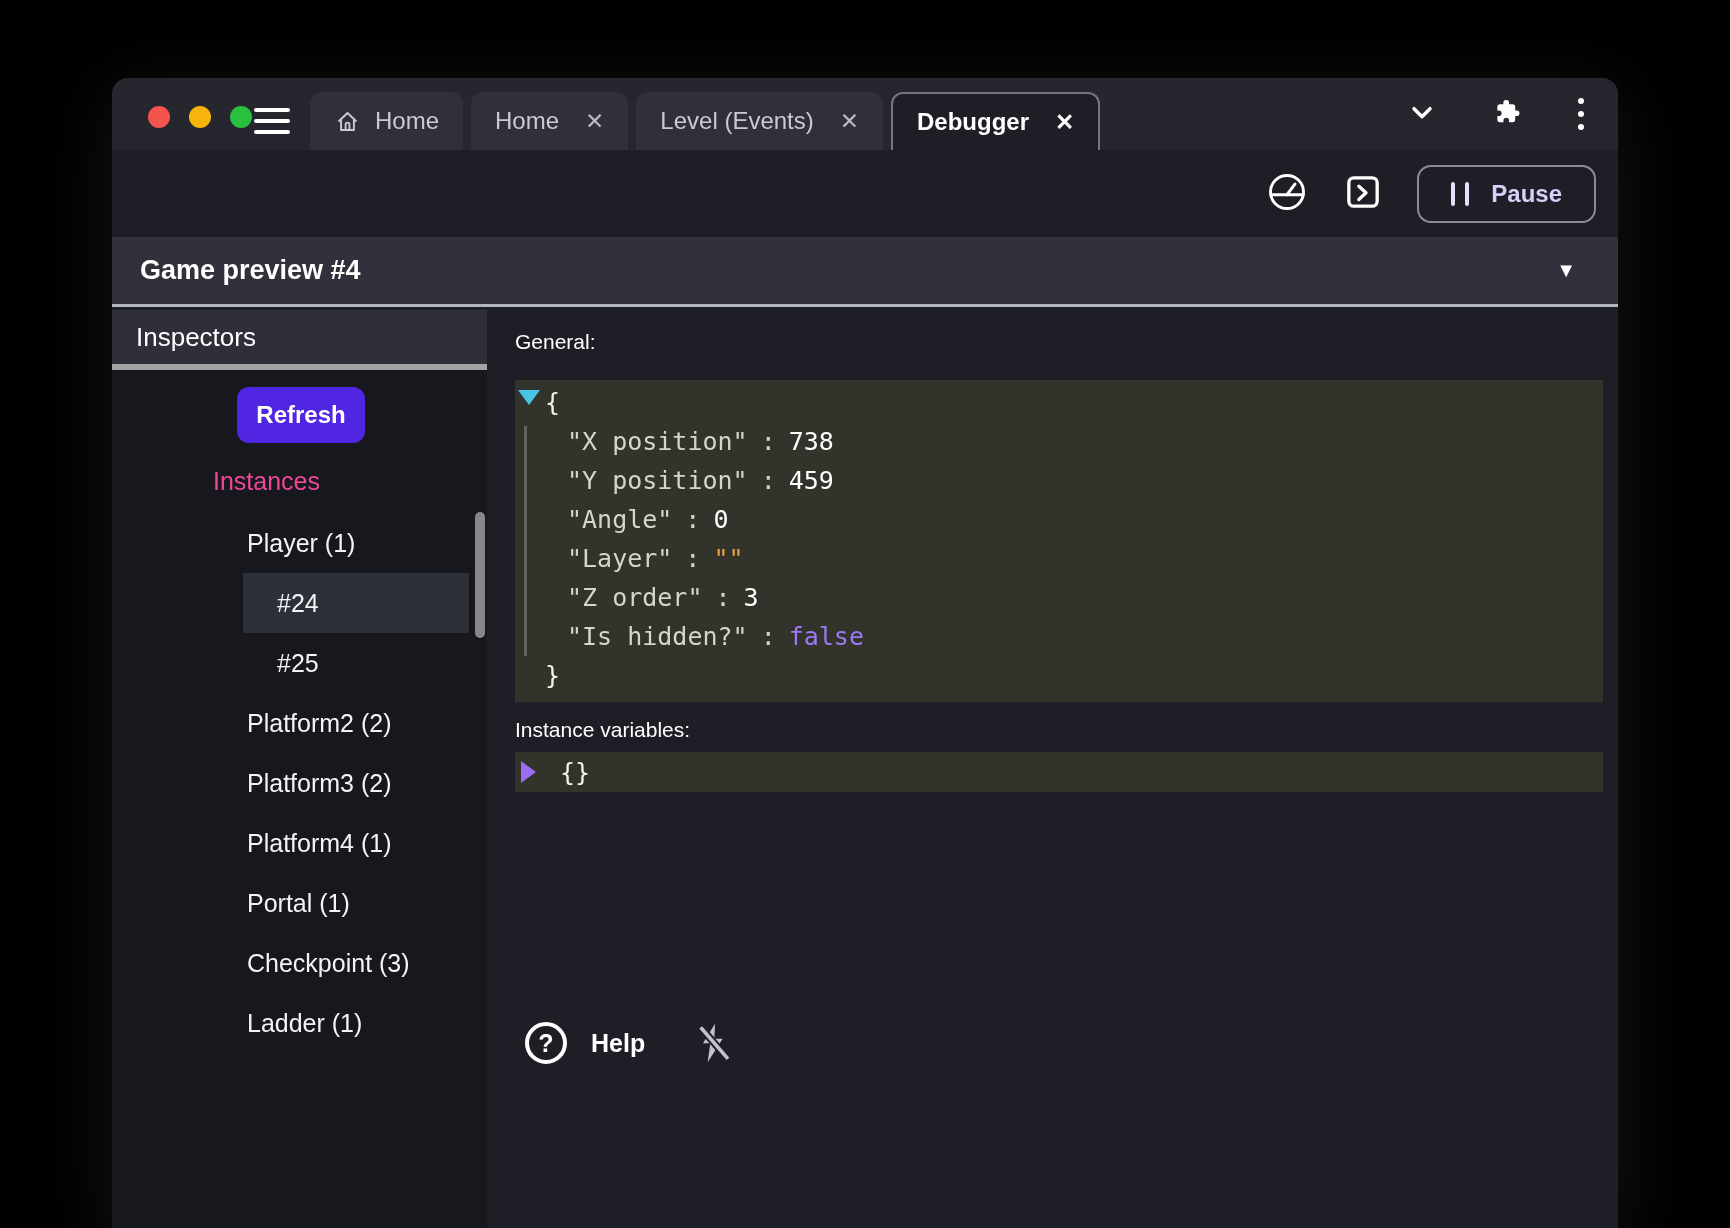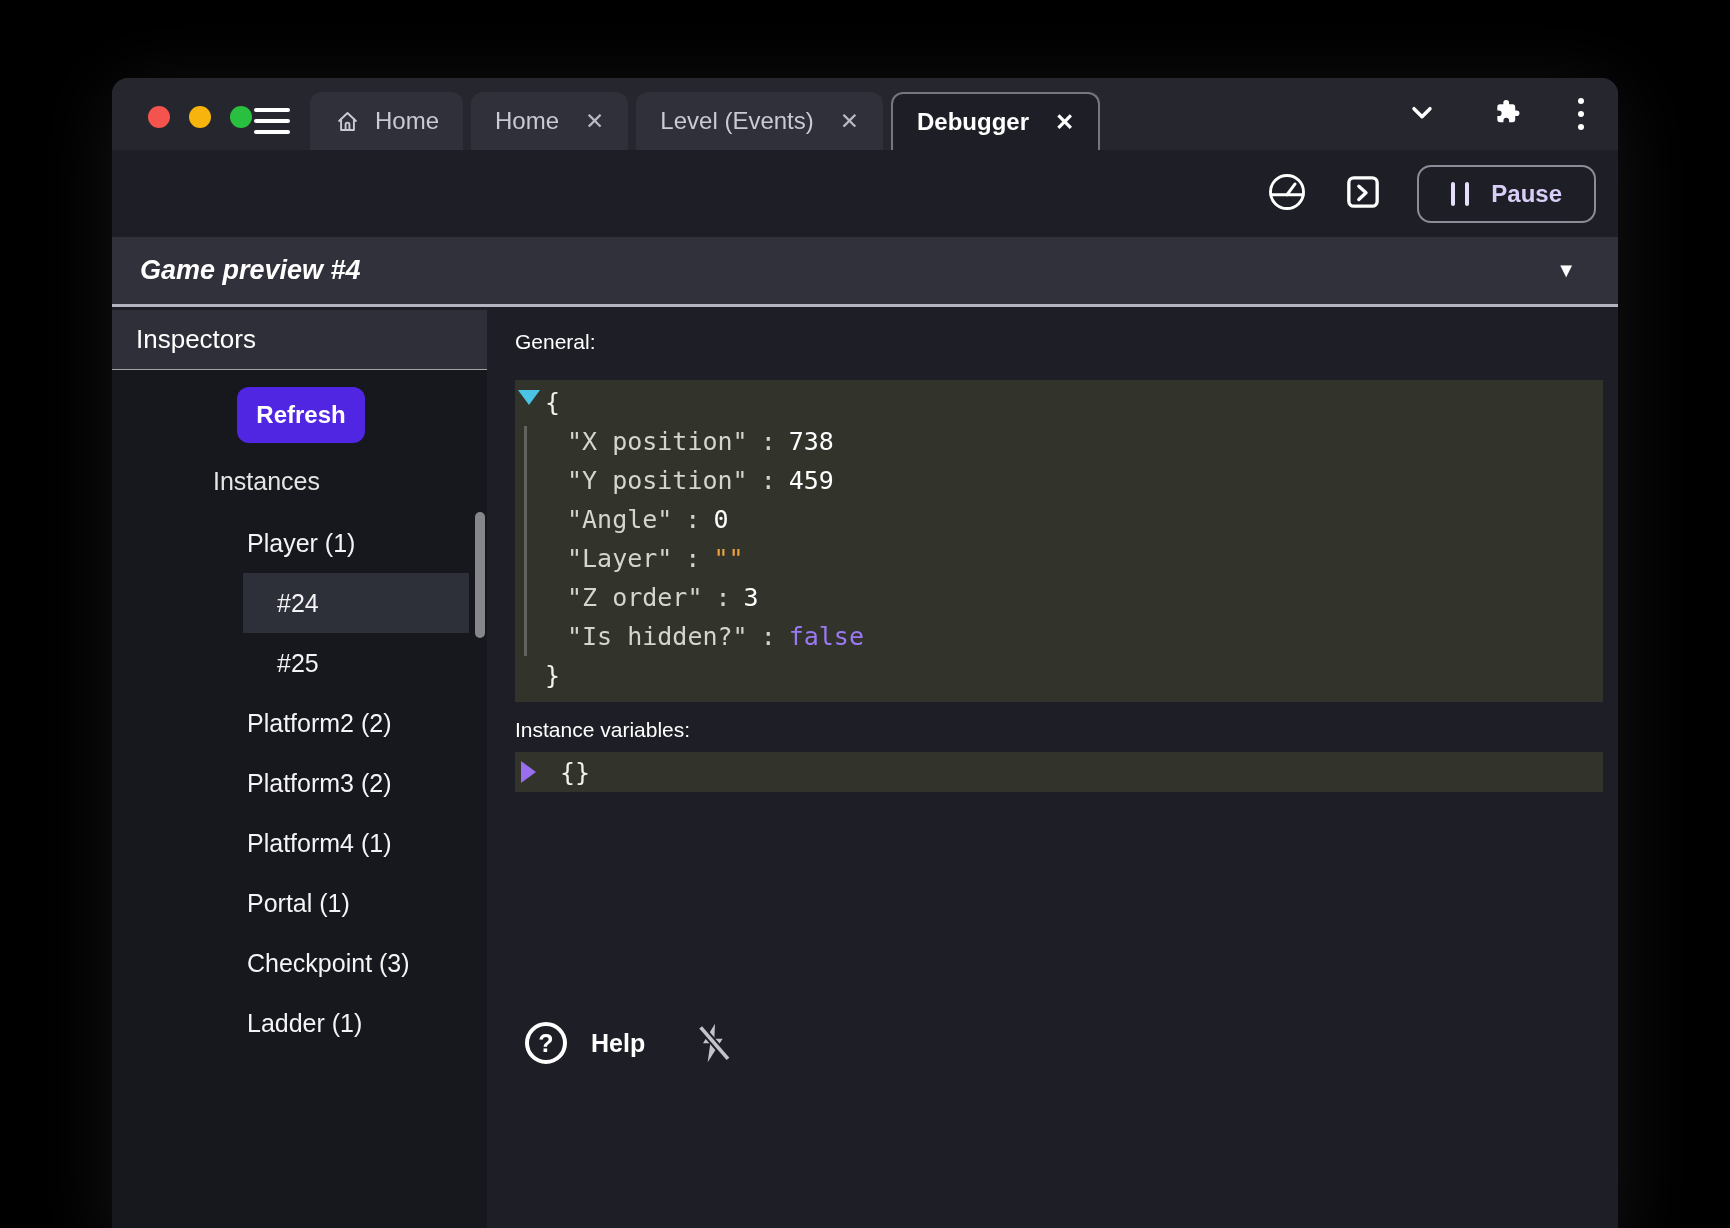--- a/index.html
+++ b/index.html
@@ -34,35 +34,35 @@
   .toolbar-right { position:absolute; right:22px; top:0; height:87px; display:flex; align-items:center; gap:34px; }
   .pause-btn { display:flex; align-items:center; gap:22px; height:58px; padding:0 32px;
                border:2px solid #8b8c97; border-radius:14px; background:transparent;
                color:#d9cef7; font-weight:bold; font-size:24px; }
   .pause-bars { display:flex; gap:10px; }
   .pause-bars i { width:4px; height:24px; background:#e6dffa; border-radius:2px; }
 
   
   .preview-row { position:absolute; top:159px; left:0; right:0; height:70px; background:#30313b;
                  border-bottom:3px solid #b2b4bf; display:flex; align-items:center;
-                 justify-content:space-between; padding:0 42px 0 28px;font-style:italic; }
+                 justify-content:space-between; padding:0 42px 0 28px; }
   .preview-title { font-size:27px; font-weight:bold; color:#fff; }
   .caret { font-size:20px; color:#fff; }
 
   
   .content { position:absolute; top:232px; left:0; right:0; bottom:0; }
 
   .sidebar { position:absolute; left:0; top:0; bottom:0; width:375px; background:#17181d; }
-  .sidebar-header { height:60px; background:#2e2f39; border-bottom:1px solid #a3a3a3;
+  .sidebar-header { height:60px; background:#2e2f39; border-bottom:6px solid #a3a3a3;
                     display:flex; align-items:center; padding-left:24px; font-size:26px; color:#fff; }
   .sidebar-body { position:absolute; top:60px; left:0; right:0; bottom:0; overflow:hidden; }
   .refresh-btn { position:absolute; left:125px; top:17px; width:128px; height:56px;
                  background:#5126e3; border:none; border-radius:12px;
                  color:#fff; font-weight:bold; font-size:24px; }
-  .instances-label { position:absolute; left:101px; top:97px; font-size:25px; color:#e5e5e5; }
+  .instances-label { position:absolute; left:101px; top:97px; font-size:25px; color:#ec4899; }
   .instance-rows { position:absolute; top:143px; left:0; right:0; }
   .irow { height:60px; display:flex; align-items:center; padding-left:135px; font-size:25px; color:#f4f4f6; cursor:default; }
   .irow.child { padding-left:165px; }
   .irow.selected { background:#2e3039; margin-left:131px; width:226px; padding-left:34px; }
   .scroll-thumb { position:absolute; right:2px; top:142px; width:10px; height:126px;
                   background:#86868b; border-radius:5px; }
 
   .main { position:absolute; left:375px; top:0; right:0; bottom:0; background:#1e1f26; }
   .section-heading { position:absolute; left:28px; font-size:21px; color:#fff; }
   #general-heading { top:20px; }

